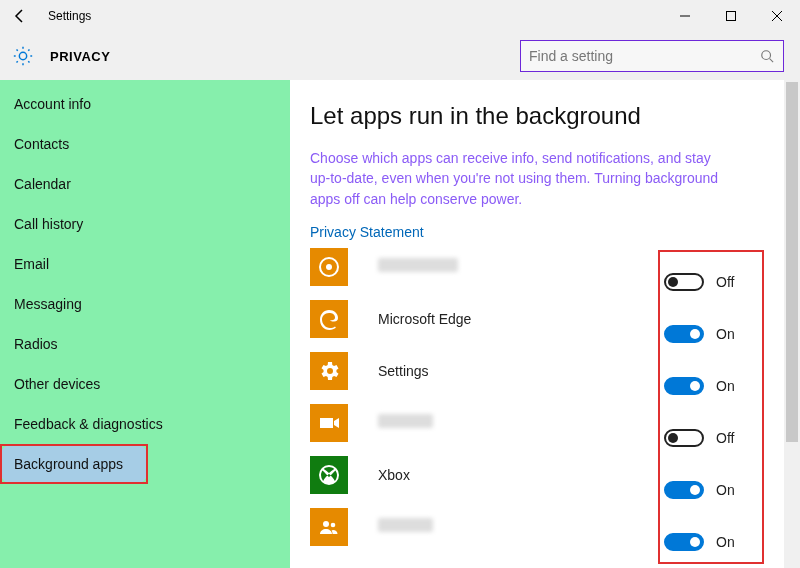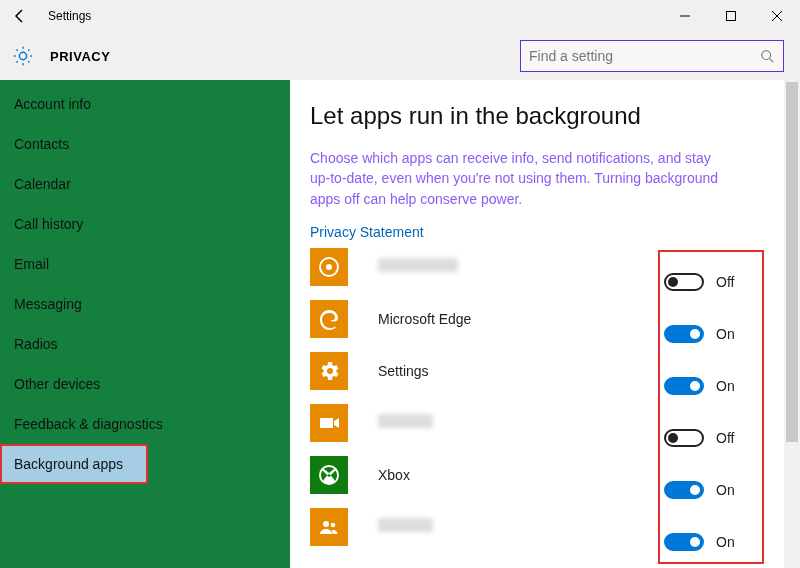--- a/index.html
+++ b/index.html
@@ -23,23 +23,23 @@
   .gear svg { width:22px; height:22px; }
   .page-title { font-size: 13px; font-weight:700; letter-spacing:0.5px; margin-left:16px; color:#000; }
   .search-wrap { position:absolute; right:16px; top:8px; width:264px; height:32px; border:1px solid #6d28d9; background:#f7f7f7; display:flex; align-items:center; }
   .search-input { flex:1; border:none; background:transparent; font-size:14px; padding:0 8px; outline:none; color:#333; }
   .search-input::placeholder { color:#777; }
   .search-icon { width:32px; display:flex; align-items:center; justify-content:center; color:#777; }
   .search-icon svg { width:14px; height:14px; }
 
   
   .body { display:flex; height: calc(568px - 32px - 48px); }
-  .sidebar { width: 290px; background:#15803d; overflow:hidden; padding-top:4px; }
+  .sidebar { width: 290px; background:#86efac; overflow:hidden; padding-top:4px; }
   .side-item { height:40px; display:flex; align-items:center; padding-left:14px; font-size:14px; color:#111; cursor:default; }
-  .side-item.selected { background:#a6cde6; }
+  .side-item.selected { background:#a6cde6;border-radius:13px; }
   .side-highlight { outline:2px solid #e03030; outline-offset:-2px; display:inline-block; width:148px; height:40px; position:relative; }
   .side-highlight .side-item { width:100%; }
 
   .main { flex:1; position:relative; background:#fff; overflow:hidden; }
   .scroll-track { position:absolute; right:0; top:0; width:16px; height:100%; background:#f0f0f0; }
   .scroll-thumb { position:absolute; right:2px; top:2px; width:12px; height:360px; background:#c8c8c8; }
 
   .content { padding: 22px 30px 0 20px; }
   .h2 { font-size: 24px; font-weight:400; color:#111; margin-bottom: 18px; }
   .desc { font-size: 14px; color:#8b5cf6; line-height:1.45; max-width: 420px; margin-bottom: 14px; }

